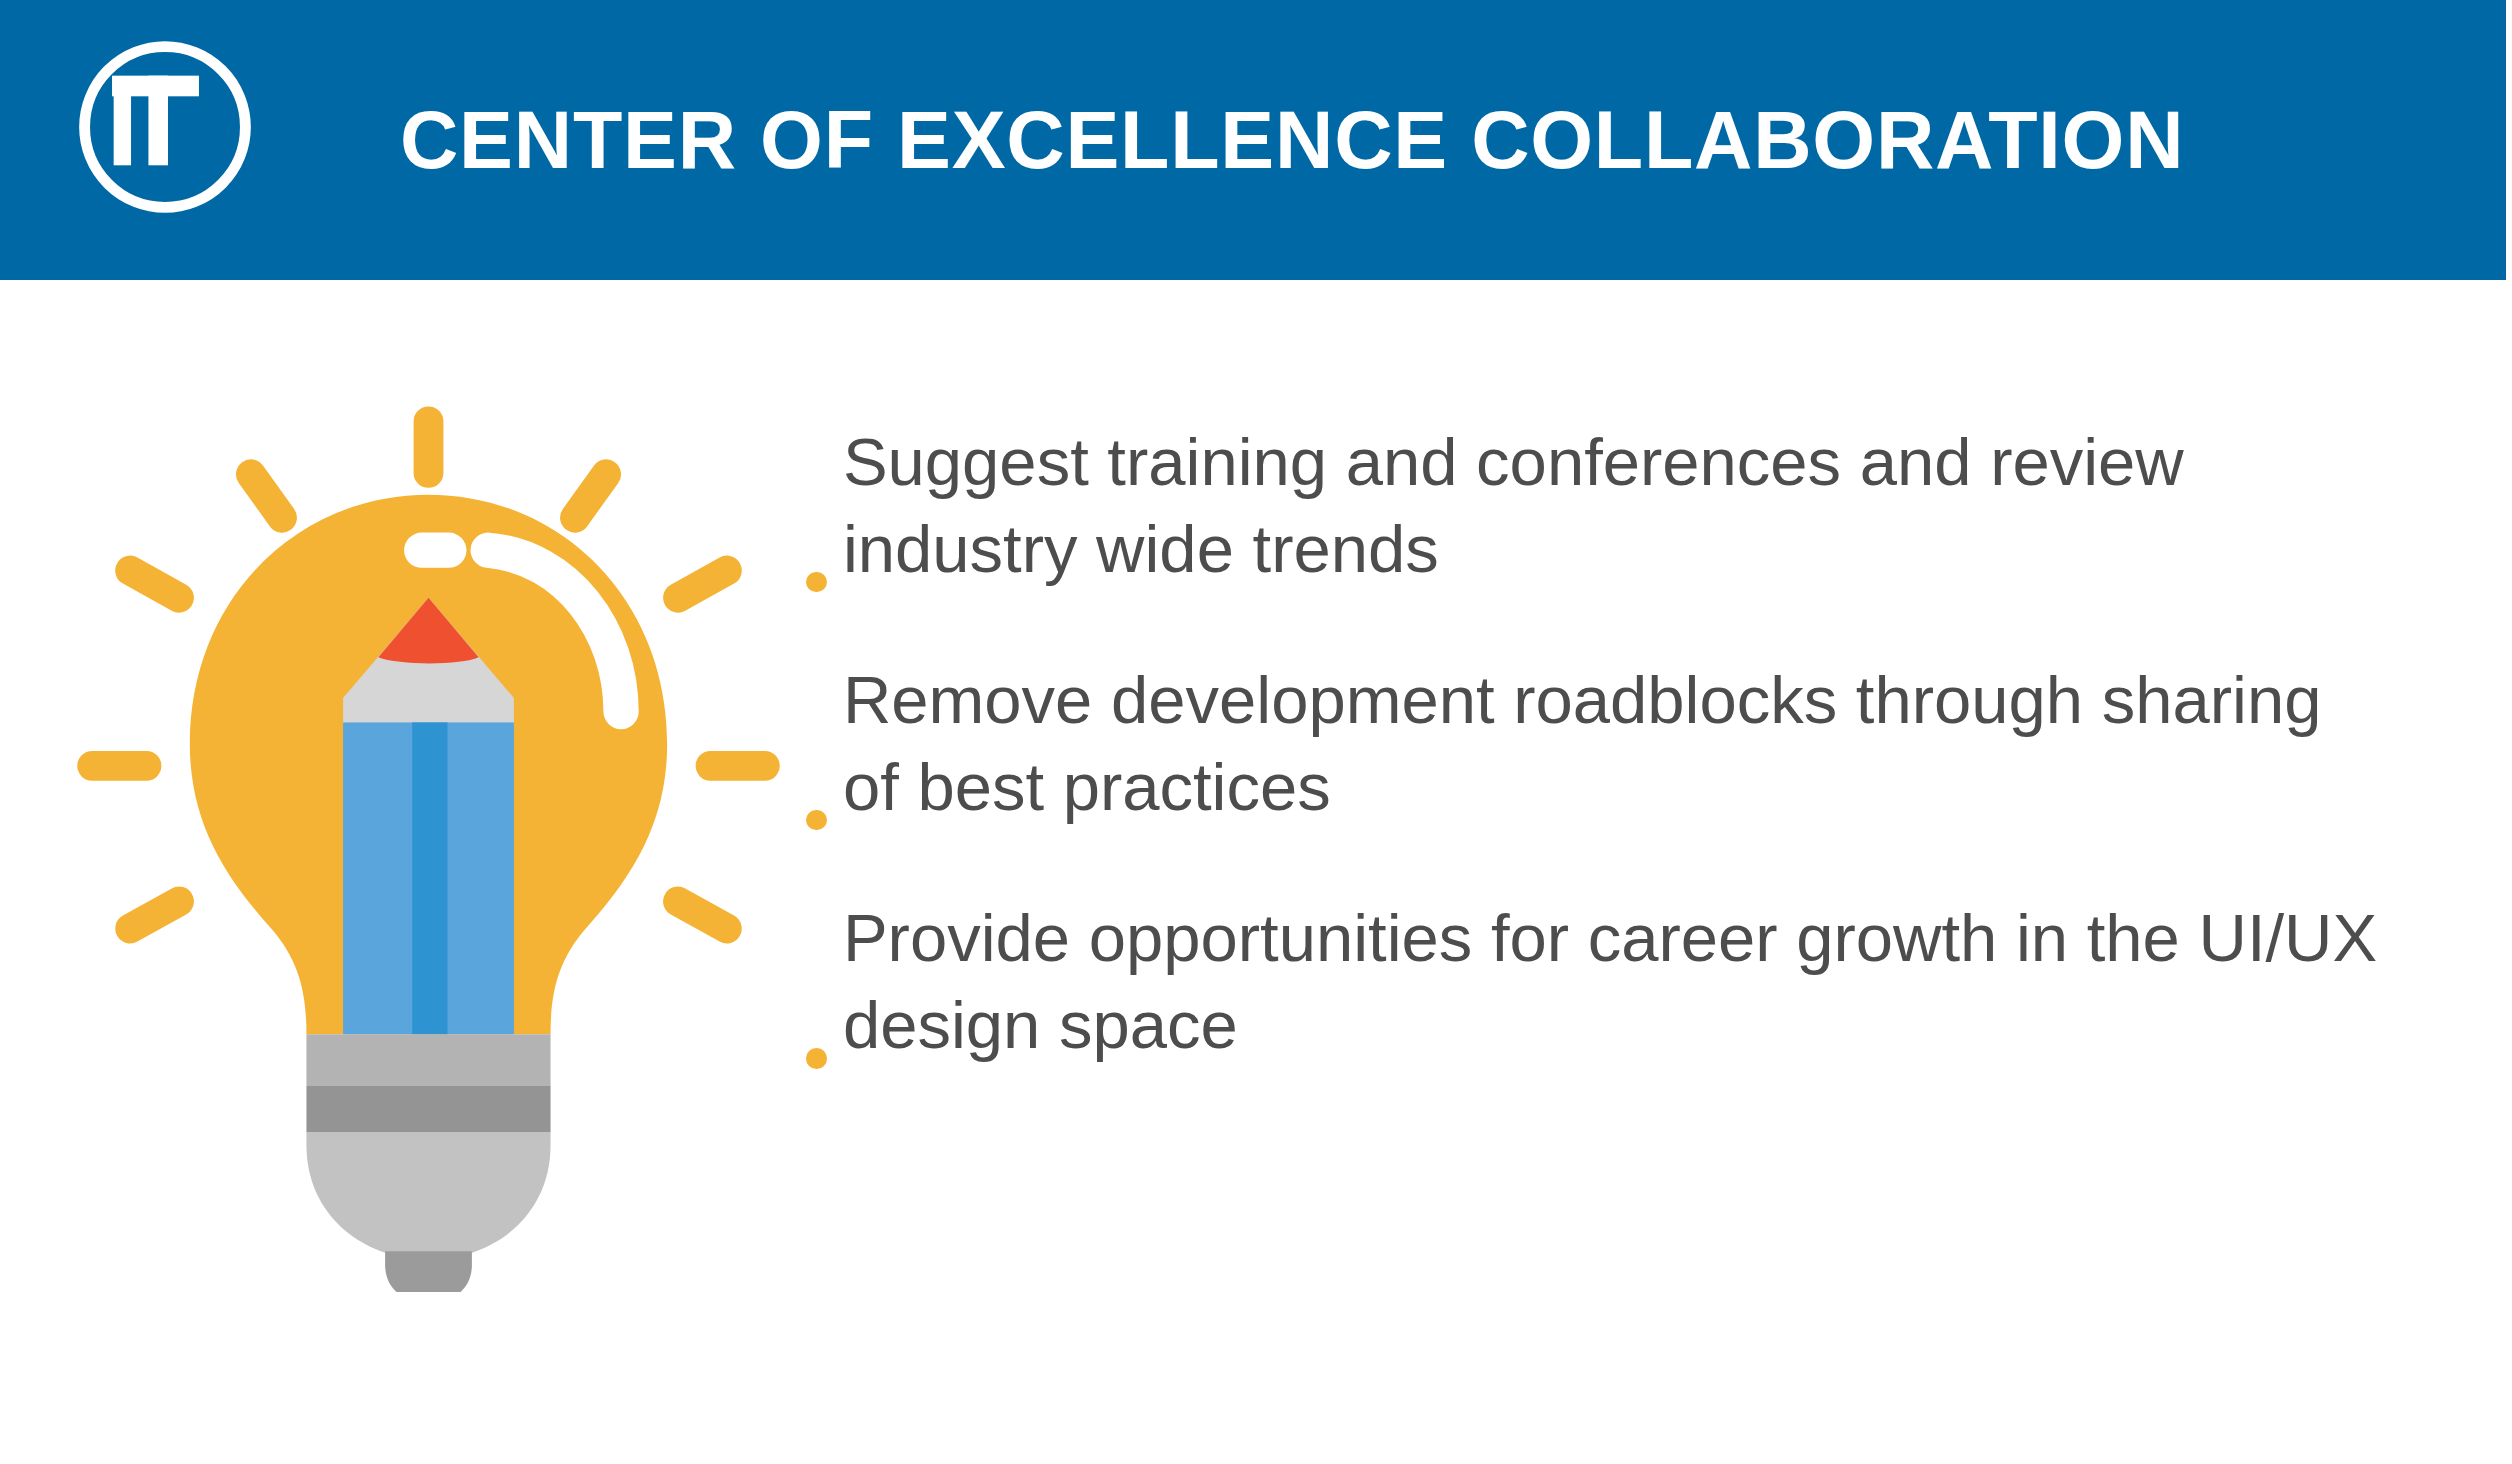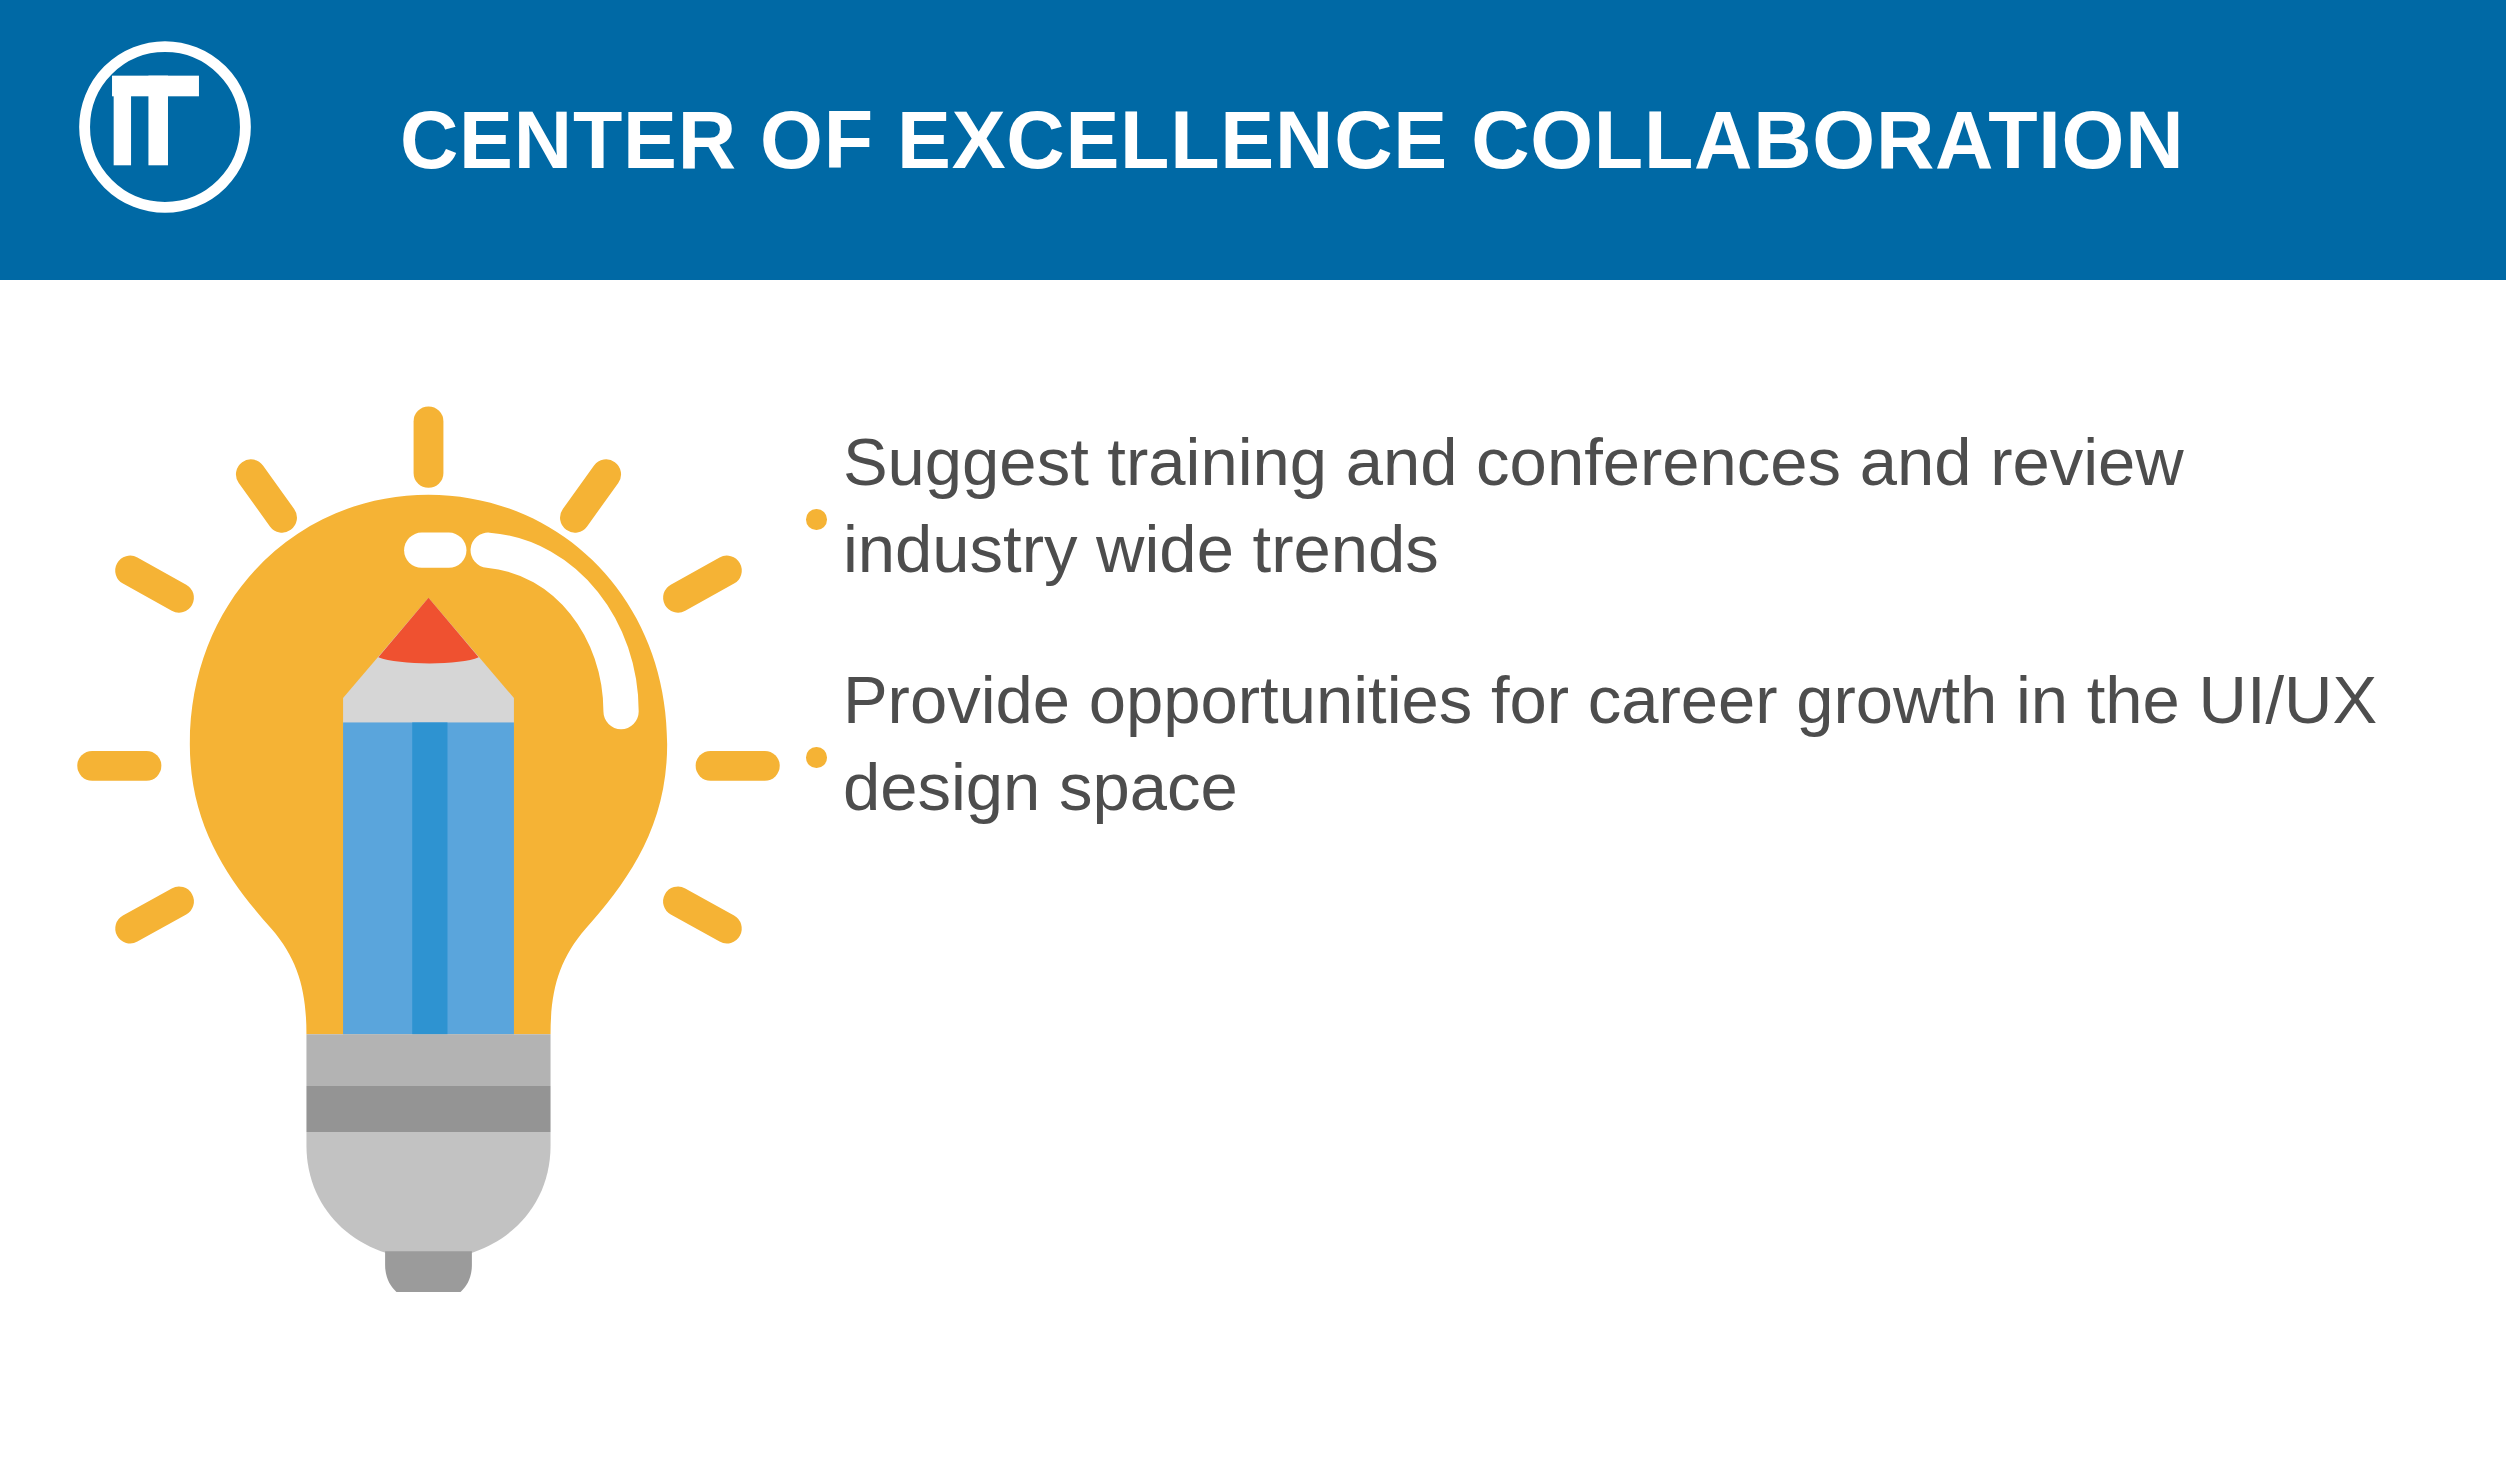--- a/index.html
+++ b/index.html
@@ -76,21 +76,21 @@
 
   
   .bullet-list {
     position: absolute;
     left: 806px;
     top: 138px;
     width: 1627px;
   }
   .bullet-item {
     display: flex;
-    align-items: center;
+    align-items: flex-end;
     margin-bottom: 64px;
   }
   .bullet-item:last-child { margin-bottom: 4px; }
 
   .bullet-dot {
     flex: 0 0 auto;
     width: 20.6px;
     height: 20.6px;
     border-radius: 50%;
     background: #f5b335;
@@ -177,20 +177,24 @@
   </div>
 
   <div class="bullet-list">
 
     <div class="bullet-item">
       <span class="bullet-dot"></span>
       <span class="bullet-text">Suggest training and conferences and review industry wide trends</span>
     </div>
 
 
+    <div class="bullet-item">
+      <span class="bullet-dot"></span>
+      <span class="bullet-text">Remove development roadblocks through sharing of best practices</span>
+    </div>
 
     <div class="bullet-item">
       <span class="bullet-dot"></span>
       <span class="bullet-text">Provide opportunities for career growth in the UI/UX design space</span>
     </div>
 
   </div>
 </div>
 
 

